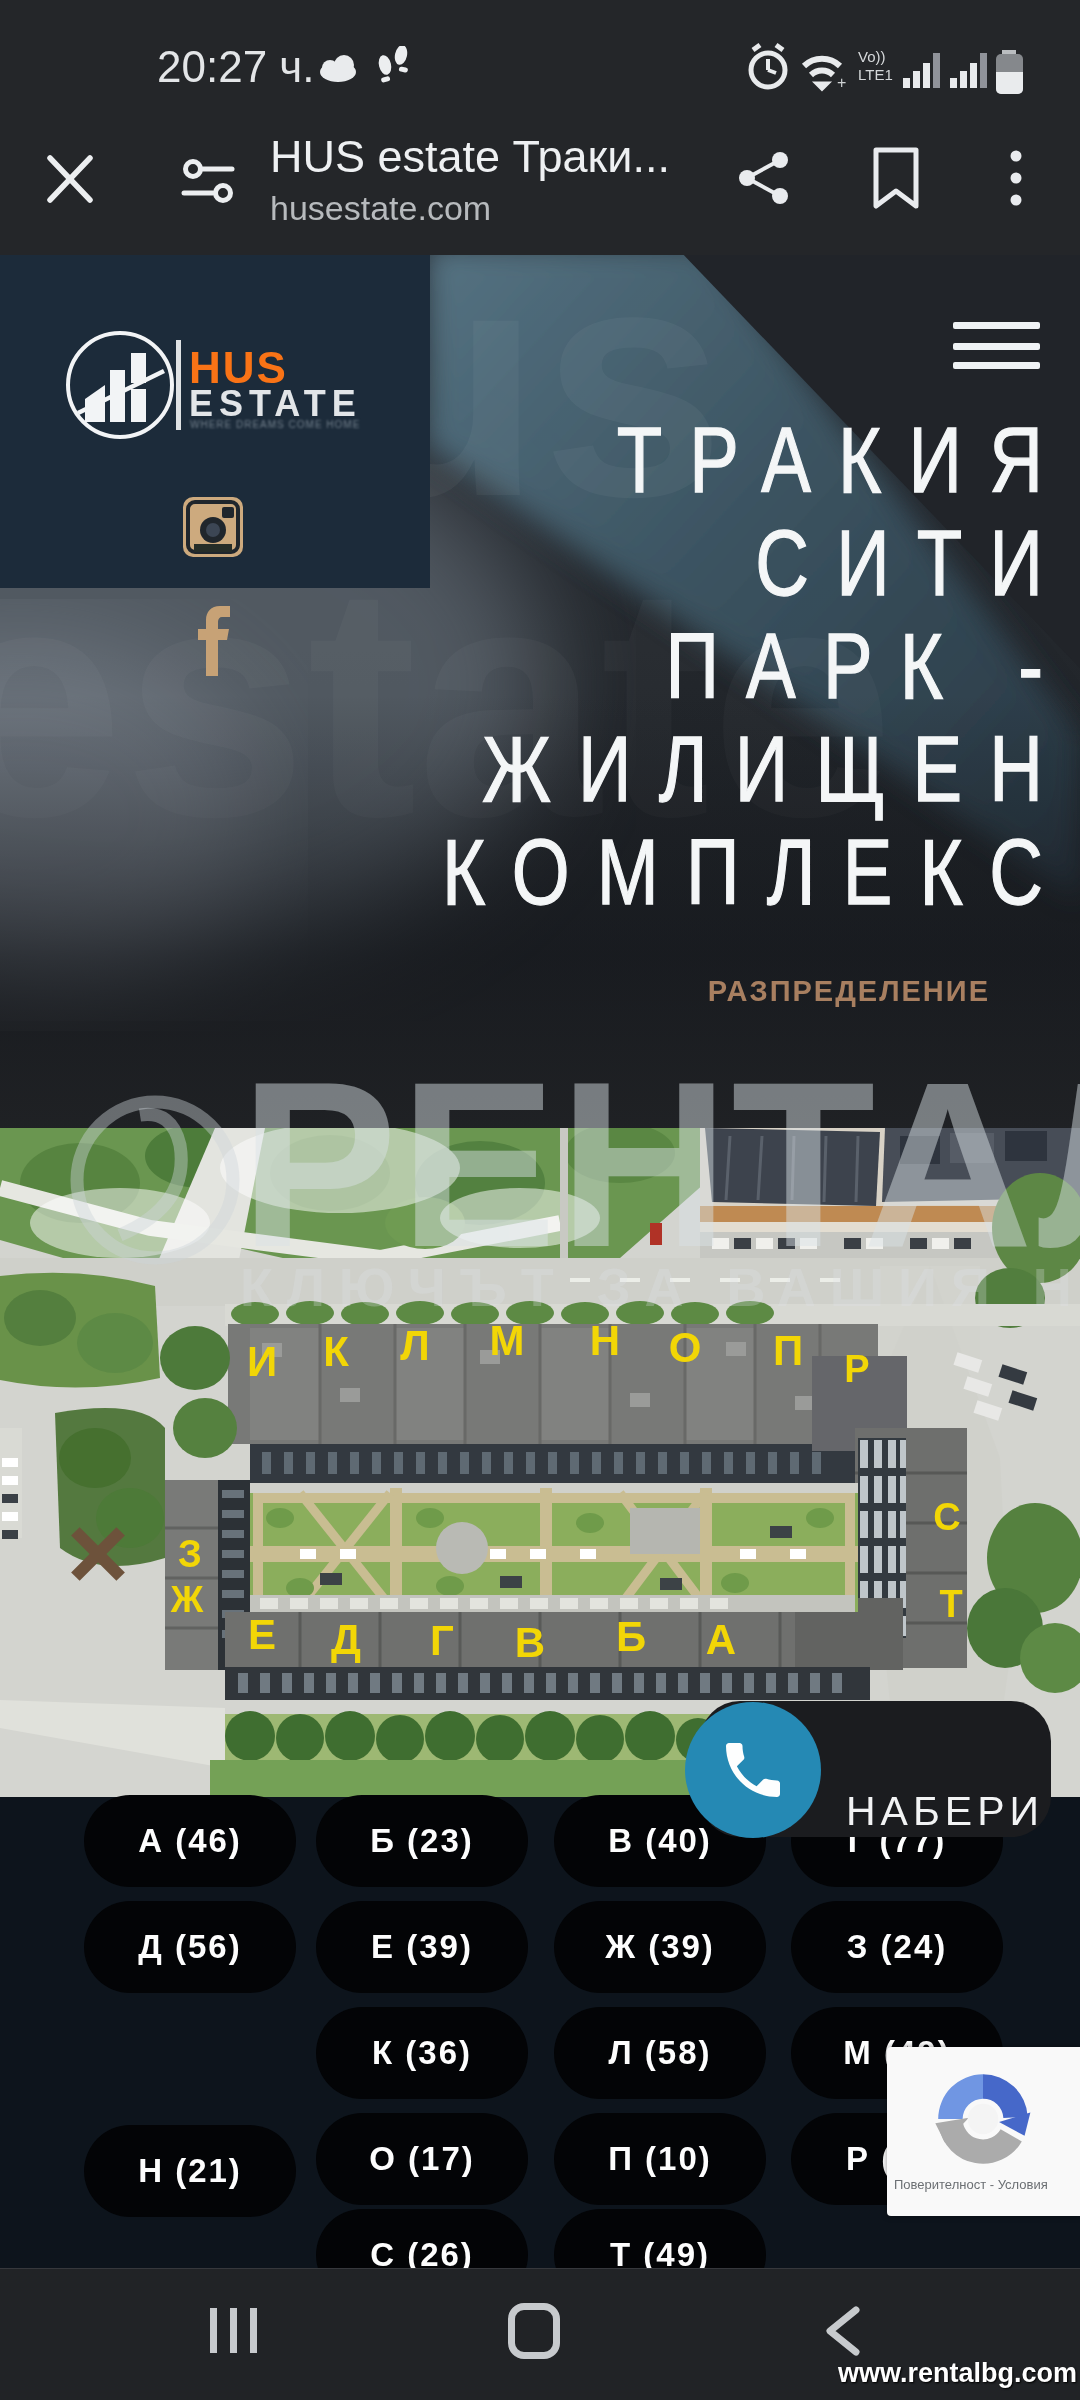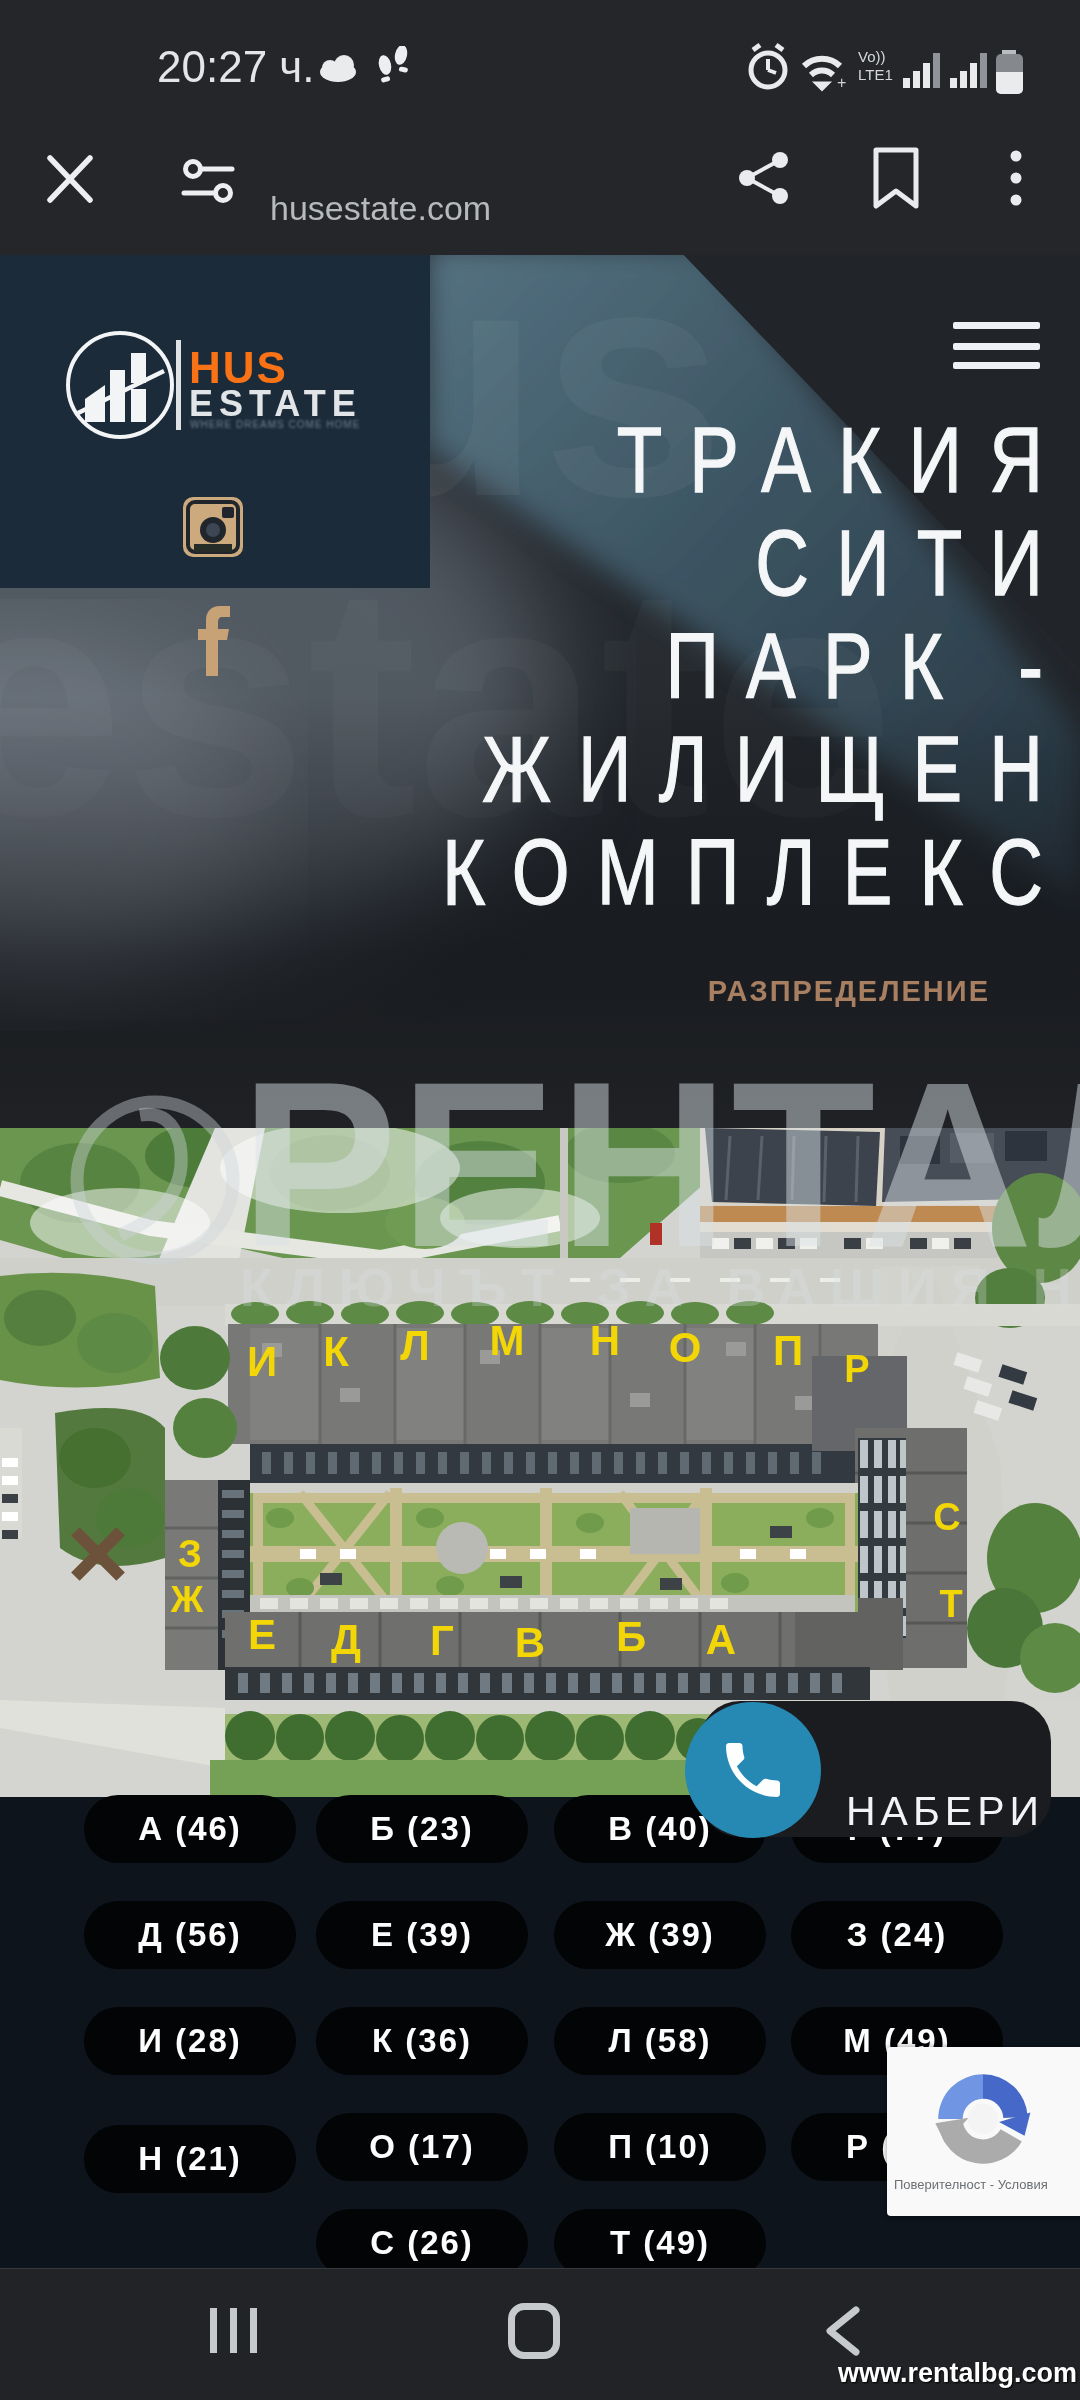--- a/index.html
+++ b/index.html
@@ -58,20 +58,21 @@
   <svg class="abs" style="left:46px;top:152px" width="50" height="56" viewBox="0 0 50 56">
     <line x1="4" y1="6" x2="44" y2="48" stroke="#eceef0" stroke-width="5.5" stroke-linecap="round"></line>
     <line x1="44" y1="6" x2="4" y2="48" stroke="#eceef0" stroke-width="5.5" stroke-linecap="round"></line>
   </svg>
   <svg class="abs" style="left:180px;top:152px" width="58" height="56" viewBox="0 0 58 56">
     <circle cx="13" cy="17" r="7.5" fill="none" stroke="#eceef0" stroke-width="5"></circle>
     <line x1="22" y1="17" x2="52" y2="17" stroke="#eceef0" stroke-width="5" stroke-linecap="round"></line>
     <line x1="4" y1="41" x2="33" y2="41" stroke="#eceef0" stroke-width="5" stroke-linecap="round"></line>
     <circle cx="43" cy="41" r="7.5" fill="none" stroke="#eceef0" stroke-width="5"></circle>
   </svg>
+  <div class="abs" style="left:270px;top:131px;font-size:45px;color:#eef0f2;">HUS estate Траки...</div>
   <div class="abs" style="left:270px;top:189px;font-size:34px;color:#b7babd;">husestate.com</div>
   <svg class="abs" style="left:733px;top:148px" width="62" height="60" viewBox="0 0 62 60">
     <line x1="47" y1="12" x2="14" y2="30" stroke="#e9ebee" stroke-width="4"></line>
     <line x1="14" y1="30" x2="47" y2="48" stroke="#e9ebee" stroke-width="4"></line>
     <circle cx="47" cy="12" r="8" fill="#e9ebee"></circle>
     <circle cx="14" cy="30" r="8" fill="#e9ebee"></circle>
     <circle cx="47" cy="48" r="8" fill="#e9ebee"></circle>
   </svg>
   <svg class="abs" style="left:870px;top:146px" width="52" height="64" viewBox="0 0 52 64">
     <path d="M6 4 h40 v56 l-20,-15 l-20,15 z" fill="none" stroke="#e9ebee" stroke-width="5" stroke-linejoin="round"></path>
@@ -534,33 +535,32 @@
 
   <svg class="abs" style="left:60px;top:1085px" width="190" height="190" viewBox="0 0 190 190">
     <circle cx="95" cy="95" r="78" fill="none" stroke="rgba(205,211,216,0.42)" stroke-width="13"></circle>
     <path d="M60 150 Q 130 120 120 60 Q 112 25 80 30" fill="none" stroke="rgba(205,211,216,0.42)" stroke-width="13"></path>
   </svg>
   <div class="abs" style="left:240px;top:1028px;width:840px;overflow:hidden;font-size:236px;font-weight:bold;color:rgba(218,225,230,0.48);letter-spacing:2px;white-space:nowrap;">РЕНТАЛ</div>
   <div class="abs" style="left:240px;top:1256px;width:840px;overflow:hidden;font-size:54px;font-weight:bold;color:rgba(222,228,232,0.28);letter-spacing:14px;white-space:nowrap;">КЛЮЧЪТ ЗА ВАШИЯ НОВ ДОМ</div>
 
   <div class="abs" style="left:0;top:1797px;width:1080px;height:471px;background:#0d141c;"></div>
   <style>
-    .bt { position:absolute; width:212px; height:68px; background:#030406; border-radius:52px;
+    .bt { position:absolute; width:212px; height:92px; background:#030406; border-radius:52px;
           color:#fdfdfd; font-weight:bold; font-size:33px; letter-spacing:2px;
           display:flex; align-items:center; justify-content:center; }
   </style>
   <div class="bt" style="left:84px;top:1795px;">А (46)</div>
   <div class="bt" style="left:316px;top:1795px;">Б (23)</div>
   <div class="bt" style="left:554px;top:1795px;">В (40)</div>
   <div class="bt" style="left:791px;top:1795px;">Г (77)</div>
   <div class="bt" style="left:84px;top:1901px;">Д (56)</div>
   <div class="bt" style="left:316px;top:1901px;">Е (39)</div>
   <div class="bt" style="left:554px;top:1901px;">Ж (39)</div>
   <div class="bt" style="left:791px;top:1901px;">З (24)</div>
-  <div class="bt" style="left:84px;top:2007px;">И (28)</div>
   <div class="bt" style="left:316px;top:2007px;">К (36)</div>
   <div class="bt" style="left:554px;top:2007px;">Л (58)</div>
   <div class="bt" style="left:791px;top:2007px;">М (49)</div>
   <div class="bt" style="left:84px;top:2113px;margin-top:12px;">Н (21)</div>
   <div class="bt" style="left:316px;top:2113px;">О (17)</div>
   <div class="bt" style="left:554px;top:2113px;">П (10)</div>
   <div class="bt" style="left:791px;top:2113px;">Р (26)</div>
   <div class="bt" style="left:316px;top:2209px;">С (26)</div>
   <div class="bt" style="left:554px;top:2209px;">Т (49)</div>
 

